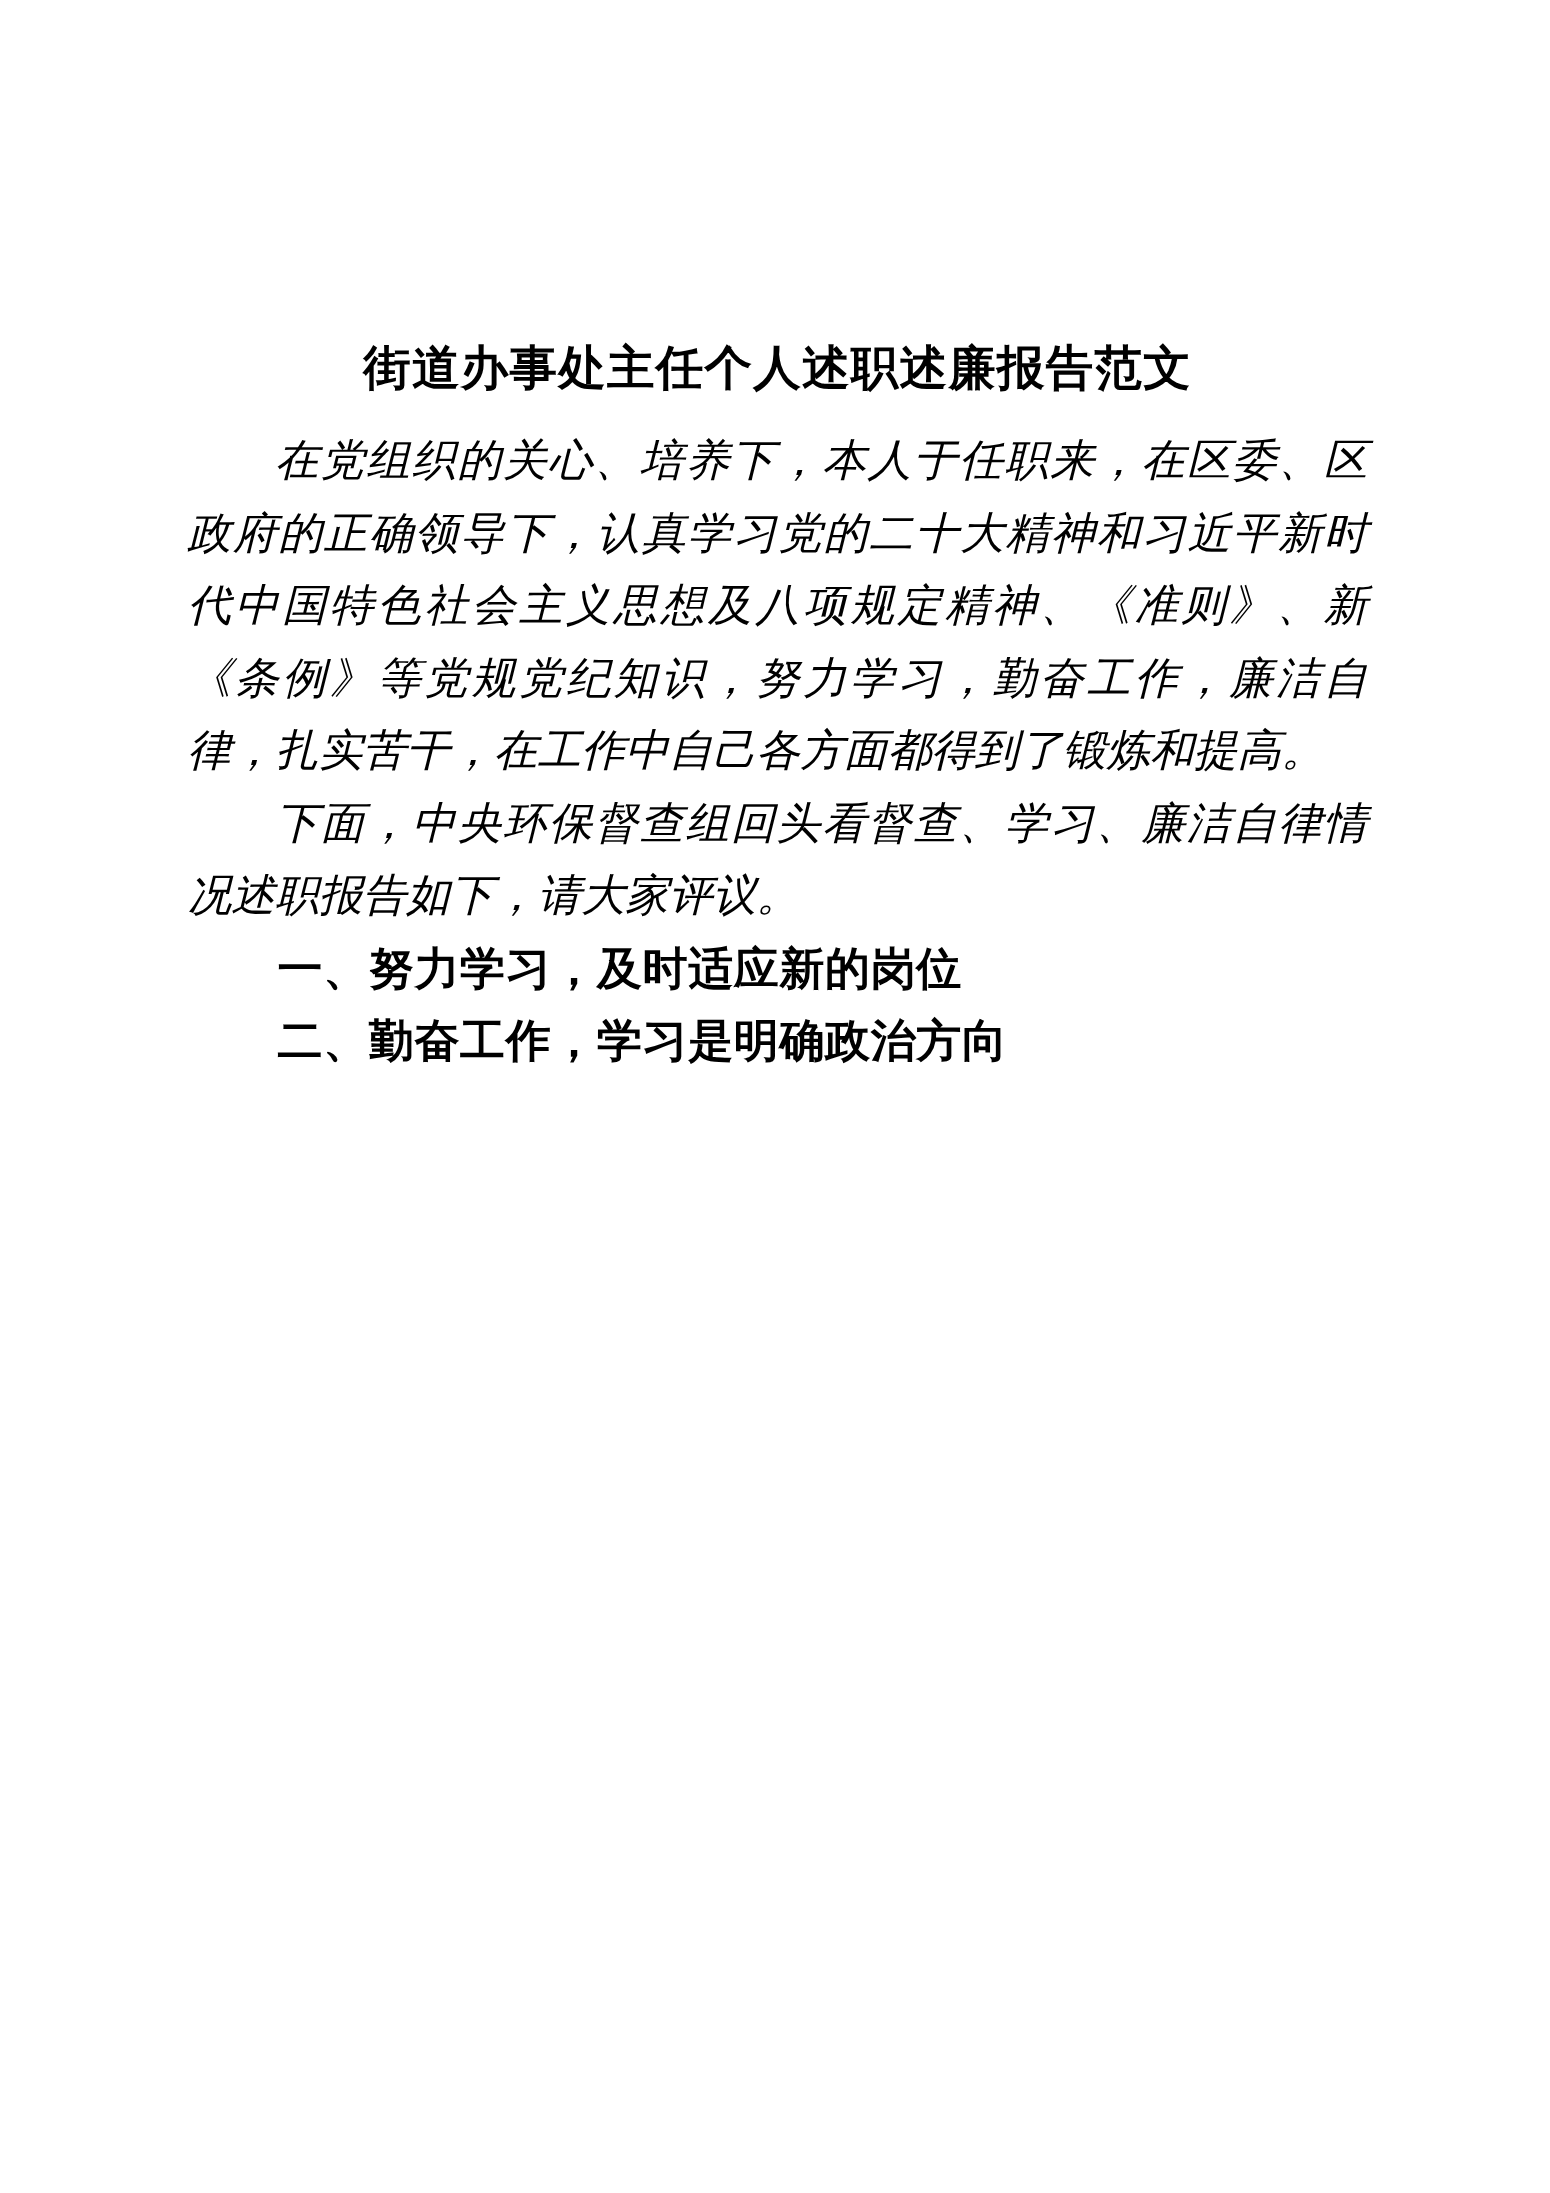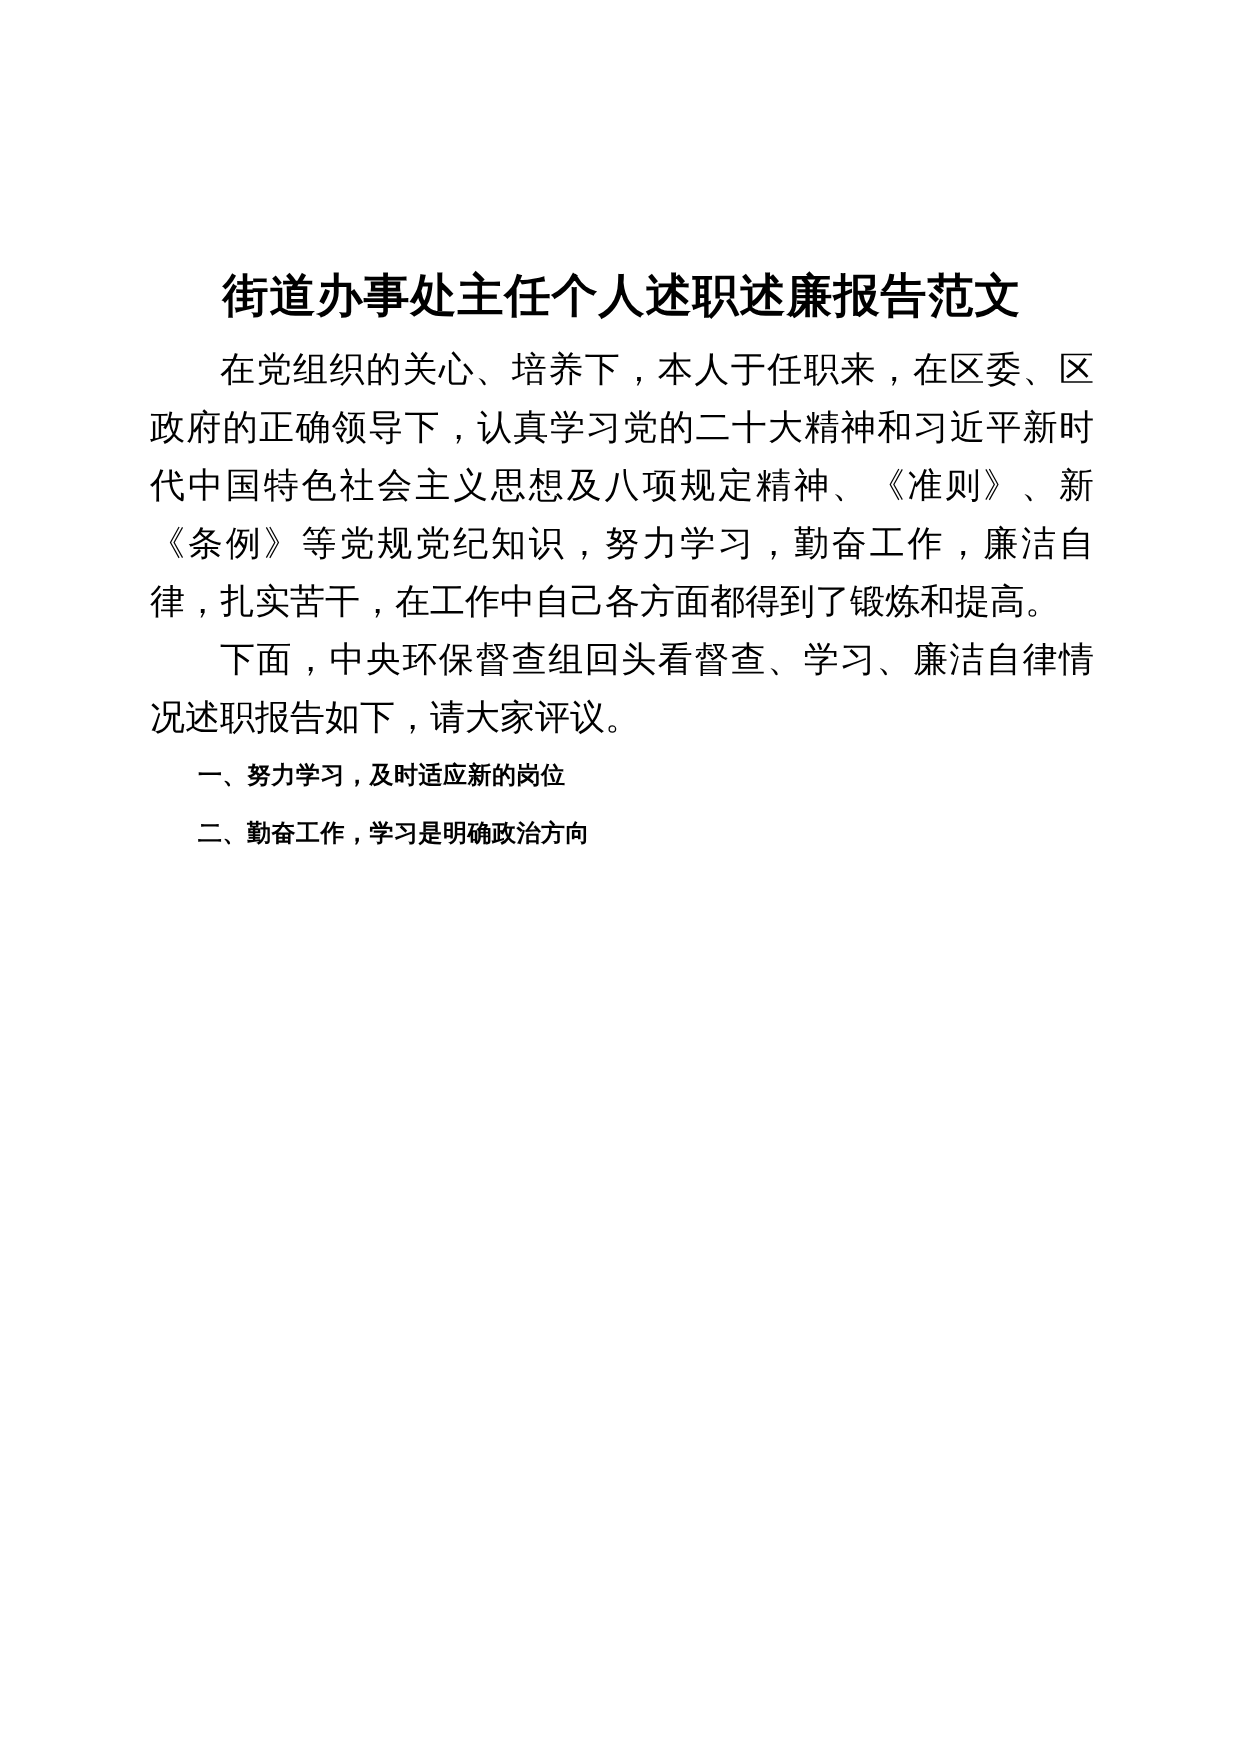--- a/index.html
+++ b/index.html
@@ -12,39 +12,40 @@
     width: 1240px;
     height: 1754px;
     background: #ffffff;
     box-sizing: border-box;
     padding: 266px 146px 0 150px;
     overflow: hidden;
     font-family: "Liberation Sans", "DejaVu Sans", sans-serif;
     color: #000000;
   }
   .doc-title {
-    font-size: 46px;
+    font-size: 38px;
     font-weight: bold;
     line-height: 58px;
     text-align: center;
     margin: 0 0 16px 0;
     letter-spacing: 1px;
   }
   .para {
     font-size: 35px;
     line-height: 58px;
     text-align: justify;
     text-justify: inter-ideograph;
     text-indent: 2em;
     margin: 0;
     word-break: break-all;
     overflow-wrap: break-word;
+    font-style: italic;
   }
   .heading {
-    font-size: 24px;
+    font-size: 36px;
     font-weight: bold;
     line-height: 58px;
     text-indent: 2em;
     margin: 0;
     letter-spacing: 0.5px;
   }
 </style>
 </head>
 <body>
 

